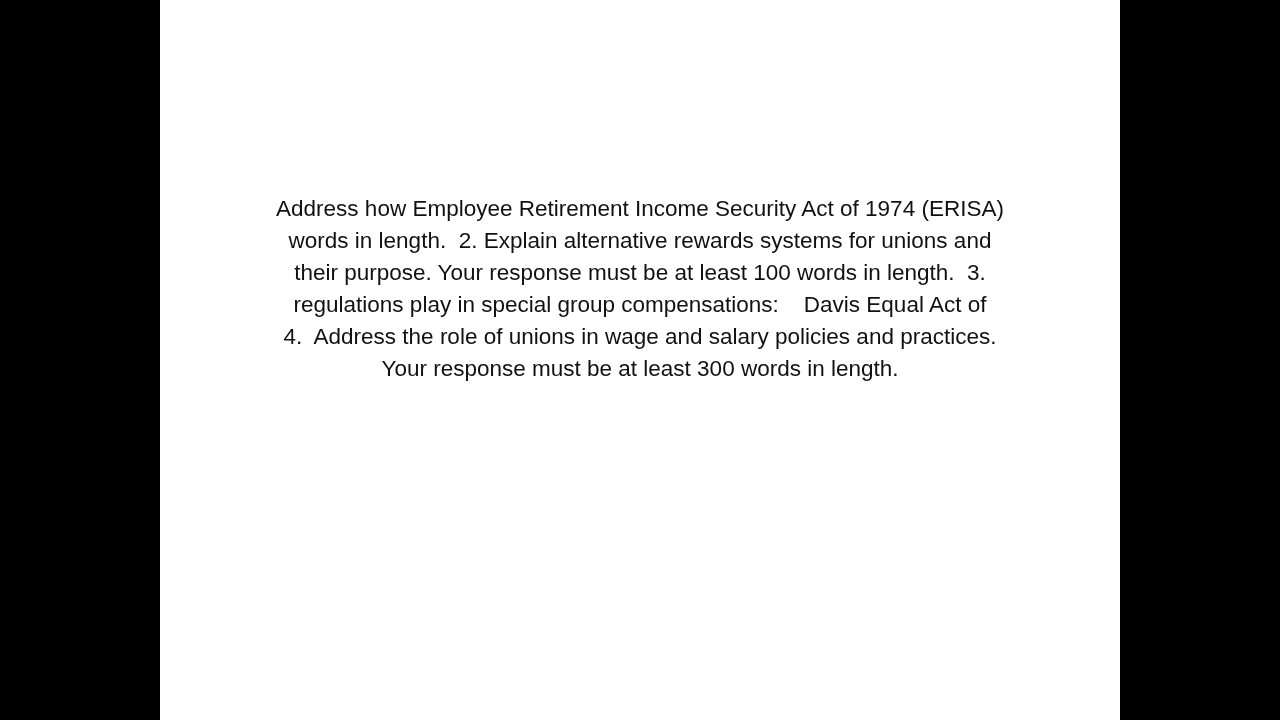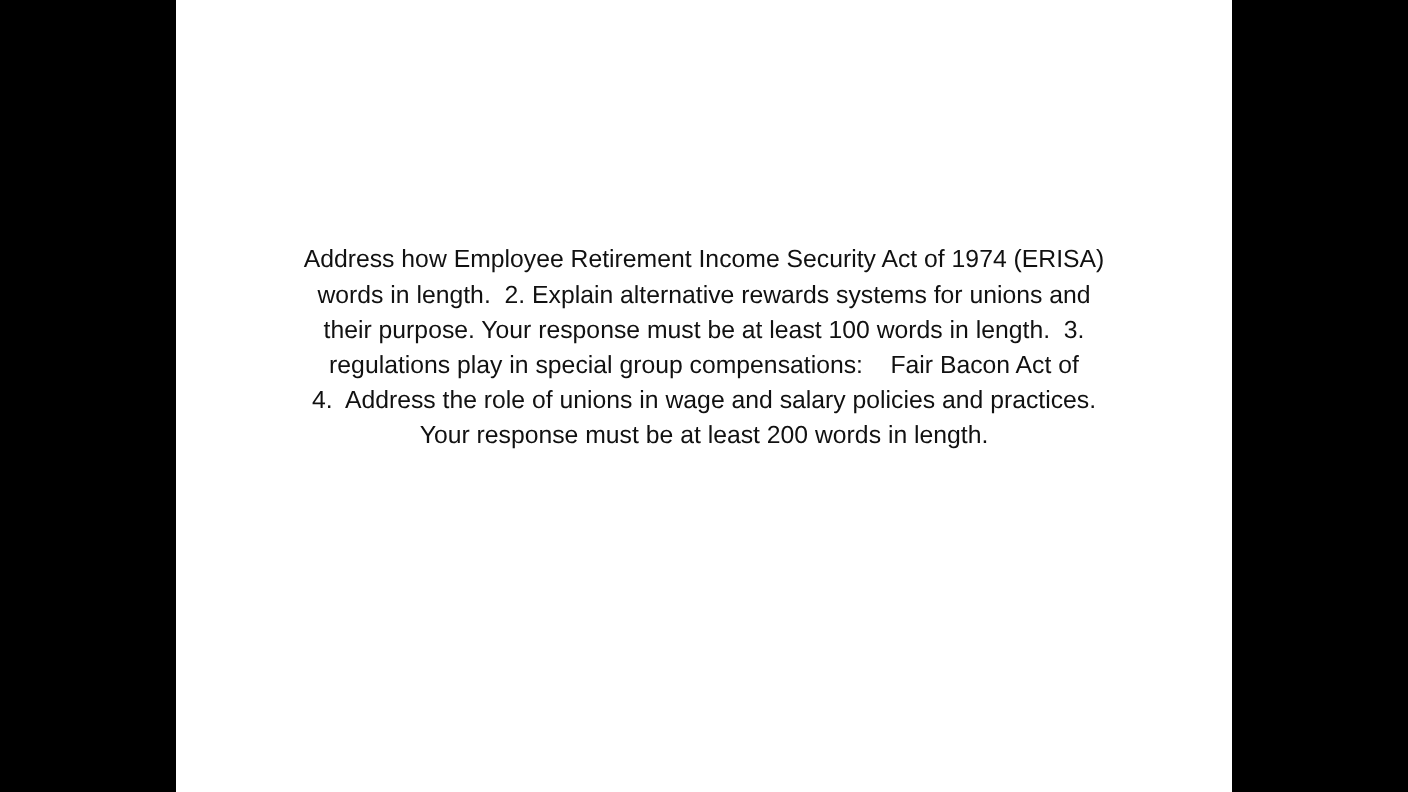--- a/index.html
+++ b/index.html
@@ -20,21 +20,21 @@
       position: absolute;
       left: 160px;
       top: 0;
       width: 960px;
       height: 720px;
       background: #ffffff;
     }
     .text-block {
       position: absolute;
       left: 0;
-      top: 220px;
+      top: 193px;
       width: 960px;
       text-align: center;
       font-family: "Liberation Sans", sans-serif;
       font-size: 22.5px;
       color: #111111;
     }
     .line {
       display: block;
       height: 32px;
       line-height: 32px;
@@ -43,18 +43,18 @@
   </style>
 </head>
 <body>
 
 <div class="stage">
   <div class="slide">
     <div class="text-block">
       <span class="line">Address how Employee Retirement Income Security Act of 1974 (ERISA)</span>
       <span class="line">words in length.  2. Explain alternative rewards systems for unions and</span>
       <span class="line">their purpose. Your response must be at least 100 words in length.  3.</span>
-      <span class="line">regulations play in special group compensations:    Fair Bacon Act of</span>
+      <span class="line">regulations play in special group compensations:    Davis Equal Act of</span>
       <span class="line">4.  Address the role of unions in wage and salary policies and practices.</span>
-      <span class="line">Your response must be at least 200 words in length.</span>
+      <span class="line">Your response must be at least 300 words in length.</span>
     </div>
   </div>
 </div>
 
 </body></html>

